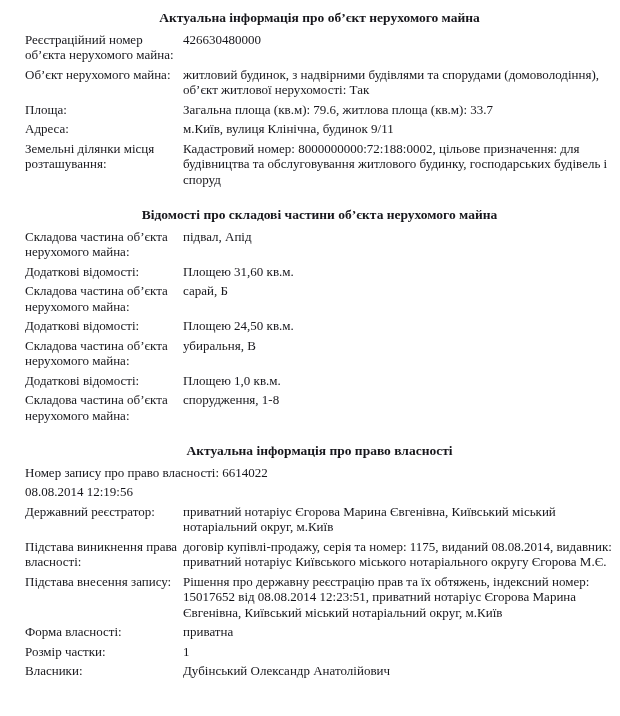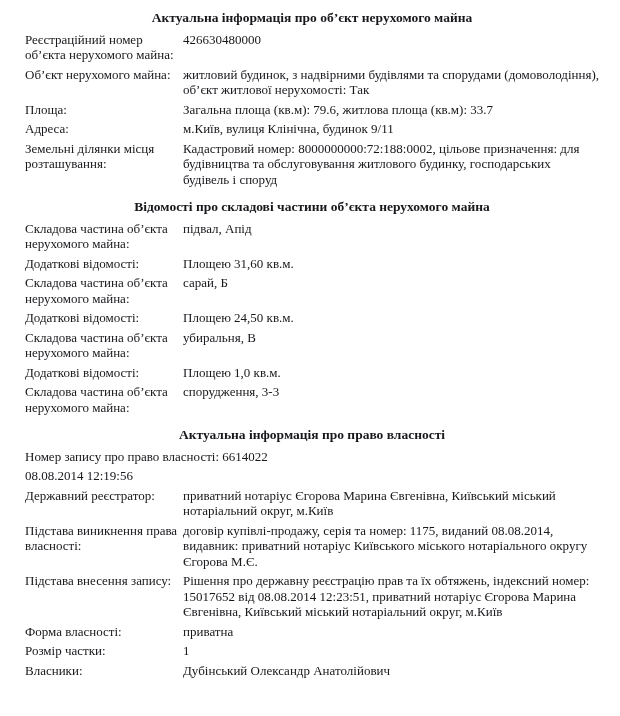--- a/index.html
+++ b/index.html
@@ -10,33 +10,33 @@
   body {
     width: 620px;
     height: 716px;
     font-family: "Liberation Serif", "DejaVu Serif", serif;
     color: #17171c;
   }
   .page {
     box-sizing: border-box;
     width: 620px;
     height: 716px;
-    padding: 10px 21px 0 25px;
+    padding: 10px 6px 0 25px;
     overflow: hidden;
     background: #ffffff;
   }
   .section-title {
     font-size: 13.5px;
     line-height: 15.5px;
     font-weight: bold;
     text-align: center;
     margin: 0 0 6px 0;
   }
   .section + .section .section-title {
-    margin-top: 12px;
+    margin-top: 20px;
   }
   .record-line {
     font-size: 13px;
     line-height: 15.5px;
     font-weight: normal;
     margin: 0 0 4px 0;
   }
   .row {
     display: grid;
     grid-template-columns: 158px 1fr;
@@ -101,21 +101,21 @@
     <div class="row">
       <div class="label">Складова частина об’єкта нерухомого майна:</div>
       <div class="value">убиральня, В</div>
     </div>
     <div class="row">
       <div class="label">Додаткові відомості:</div>
       <div class="value">Площею 1,0 кв.м.</div>
     </div>
     <div class="row">
       <div class="label">Складова частина об’єкта нерухомого майна:</div>
-      <div class="value">спорудження, 3-3</div>
+      <div class="value">спорудження, 1-8</div>
     </div>
   </div>
 
   <div class="section">
     <div class="section-title">Актуальна інформація про право власності</div>
     <div class="record-line">Номер запису про право власності: 6614022</div>
 
     <div class="row">
       <div class="value">08.08.2014 12:19:56</div>
     </div>

